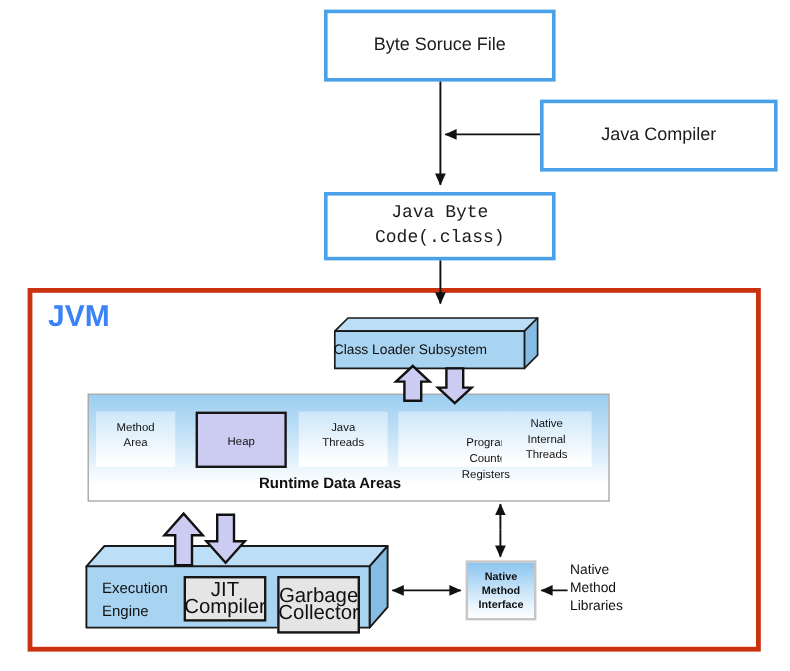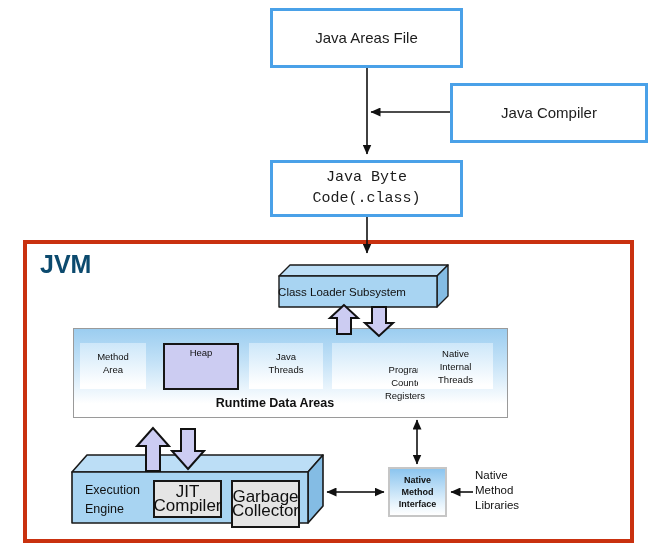--- a/index.html
+++ b/index.html
@@ -18,41 +18,41 @@
   .box-blue {
     border:3px solid #4aa1e8; background:#ffffff;
     display:flex; align-items:center; justify-content:center;
     text-align:center; font-size:15px; line-height:1.35; color:#1c1c1c;
   }
   #java-source   { left:270px; top:8px;   width:193px; height:60px; }
   #java-compiler { left:450px; top:83px;  width:198px; height:60px; }
   #java-bytecode { left:270px; top:160px; width:193px; height:57px;font-family:Liberation Mono, monospace; }
 
   #jvm-box { left:23px; top:240px; width:611px; height:303px; border:4px solid #c9310f; }
-  #jvm-label { left:40px; top:250px; font-size:25px; font-weight:bold; color:#0c4a6e; }
+  #jvm-label { left:40px; top:250px; font-size:25px; font-weight:bold; color:#3b82f6; }
 
   #class-loader-label {
     left:263px; top:276px; width:158px; height:31px;
     display:flex; align-items:center; justify-content:center;
     font-size:11.5px; color:#101010;
   }
 
   #runtime {
     left:73px; top:328px; width:435px; height:90px;
     border:1px solid #9a9a9a;
     background:linear-gradient(180deg,#9bcdf0 0%,#c4e2f7 38%,#ffffff 85%);
   }
   .area {
     top:343px; height:46px; text-align:center; font-size:9.5px; line-height:13px;
     color:#101010; background:linear-gradient(180deg,#cde7f9 0%,#ffffff 92%);
     padding-top:7px;
   }
   #area-method   { left:80px;  width:66px; }
   #area-heap     { left:163px; width:76px; height:47px; background:#ccccf2;
-                   border:2px solid #161616; padding-top:1px; }
+                   border:2px solid #161616; padding-top:17px; }
   #area-jthreads { left:249px; width:74px; }
   #area-pcr      { left:332px; width:93px; padding-top:20px;text-align:right; }
   #area-nit      { left:418px; width:75px; padding-top:4px; }
   #runtime-label { left:73px; top:396px; width:404px; text-align:center;
                    font-weight:bold; font-size:12.5px; color:#101010; }
 
   #ee-label { left:85px; top:481px; font-size:12.5px; line-height:19px; color:#101010; }
   .inner-lav {
     background:#e5e5e5; border:2px solid #161616;
     display:flex; align-items:center; justify-content:center;
@@ -87,21 +87,21 @@
       <rect x="72" y="472" width="236" height="51" fill="#a8d4f2"></rect>
     </g>
   </svg>
 
   <div class="html-layer layer">
 
     <div id="jvm-box" class="abs"></div>
     <div id="jvm-label" class="abs">JVM</div>
 
     <div id="java-source" class="abs box-blue">
-      <span class="pre">Java Areas File</span>
+      <span class="pre">Byte Soruce File</span>
     </div>
 
     <div id="java-compiler" class="abs box-blue">
       <span class="pre">Java Compiler</span>
     </div>
 
     <div id="java-bytecode" class="abs box-blue">
       <span class="pre">Java Byte
 Code(.class)</span>
     </div>

